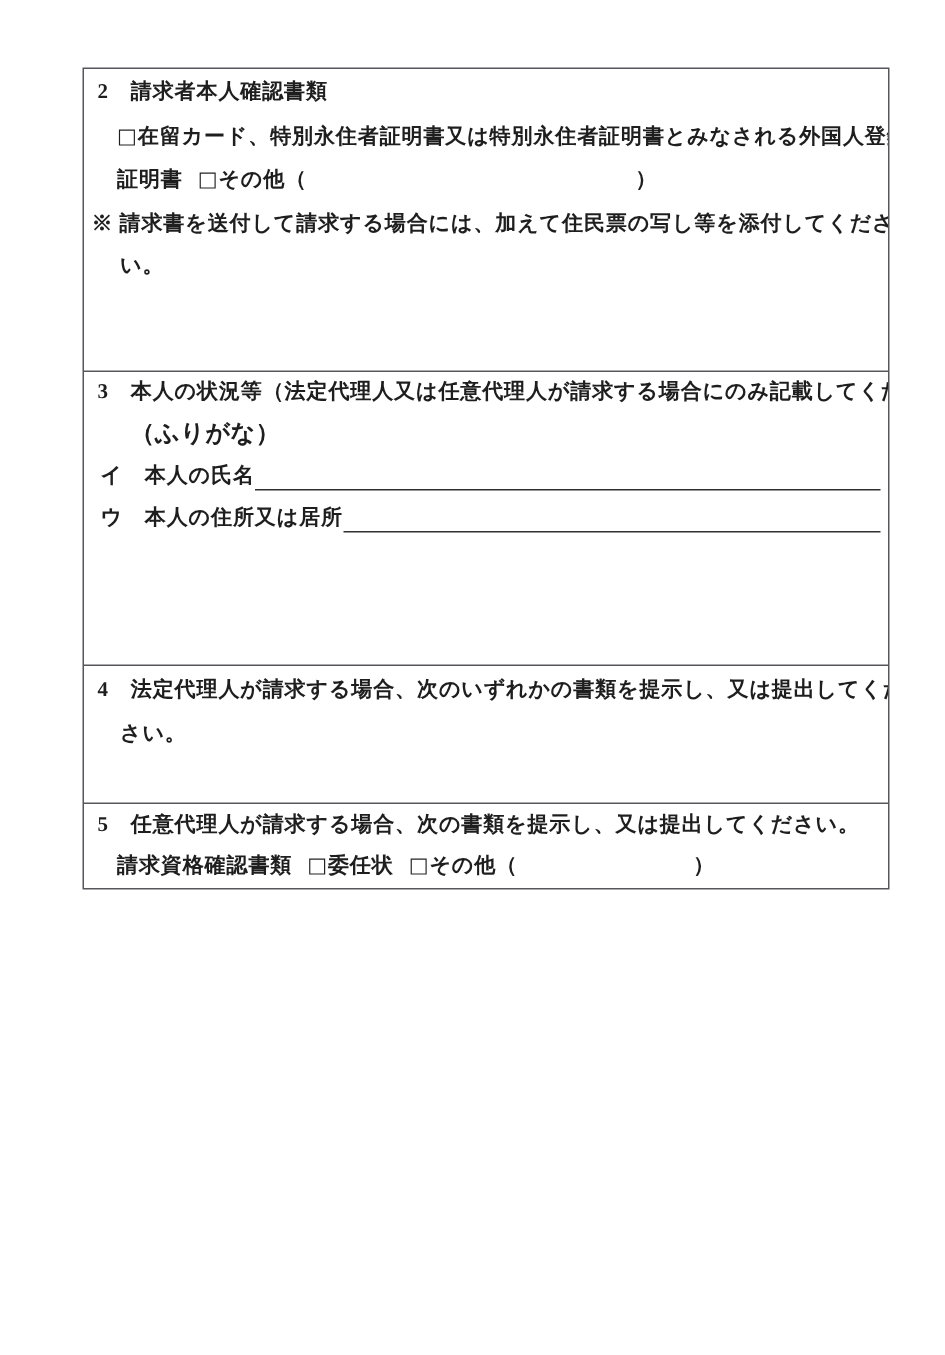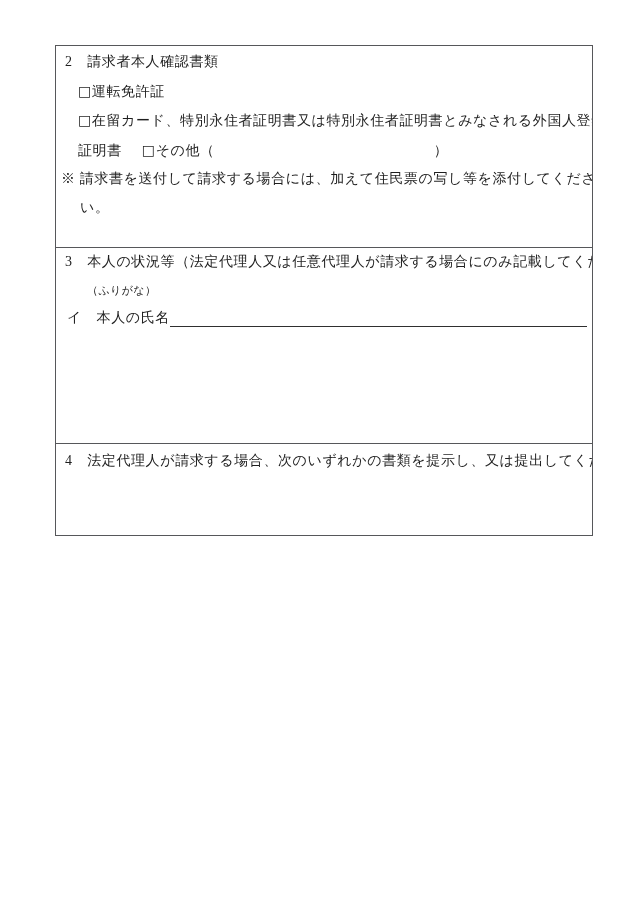--- a/index.html
+++ b/index.html
@@ -1,69 +1,77 @@
 <!DOCTYPE html>
 <html style="--bg: #ffffff; --ink: #1e1e1e; --border: #56575a; --uline: #2f2f2f;"><head>
 <meta charset="utf-8">
 <style>
   :root{
     --ink:#1e1e1e; --border:#56575a; --uline:#2f2f2f; --bg:#ffffff;
   }
   *{margin:0;padding:0;box-sizing:content-box;}
   html,body{width:630px;height:903px;background:var(--bg);}
   body{font-family:"Liberation Serif","DejaVu Serif",serif;color:var(--ink);}
-  .page{position:relative;width:630px;height:782px;background:var(--bg);overflow:hidden;}
+  .page{position:relative;width:630px;height:782px;background:var(--bg);overflow:hidden;font-weight:bold;}
   .form-table{
     position:absolute;left:55px;top:45px;width:536px;
     border:1px solid var(--border);background:var(--bg);
   }
   .sec{overflow:hidden;font-size:14px;letter-spacing:0.6px;}
   .sec + .sec{border-top:1px solid var(--border);}
   .sec-2{height:199px;padding-top:2px;line-height:28.6px;}
   .sec-3{height:195px;line-height:28px;}
   .sec-4{height:89px;padding-top:2px;line-height:29px;}
   .sec-5{height:55px;padding-top:1px;line-height:27px;}
   .line{white-space:pre;}
   .pl-num{padding-left:9px;}
   .pl-opt{padding-left:22px;}
   .pl-note{padding-left:5px;text-align:center;}
   .pl-cont{padding-left:24px;}
   .pl-item{padding-left:11px;}
   .pl-deep{padding-left:128px;}
-  .pl-kana{padding-left:31px;font-size:11px;letter-spacing:0.4px;}
-  .seg-gap{margin-left:20px;}
+  .pl-kana{padding-left:31px;font-size:16px;letter-spacing:0.4px;}
+  .seg-gap{margin-left:10px;}
   .seg-gap-wide{margin-left:18px;}
   .fill{display:flex;align-items:stretch;height:28px;}
   .fill .flabel{white-space:pre;flex:0 0 auto;}
   .fill .uline{flex:1 1 auto;border-bottom:1px solid var(--uline);margin:0 5px 5px 0;}
   .cb{font-family:"DejaVu Sans","Liberation Sans",sans-serif;}
 </style>
 </head>
 <body>
 
 <div class="page">
   <div class="form-table">
 
     <div class="sec sec-2">
       <div class="line pl-num">2　請求者本人確認書類</div>
-      <div class="line pl-opt"><span class="cb">□</span><span>運転免許証</span></div>
       <div class="line pl-opt"><span class="cb">□</span><span>在留カード、特別永住者証明書又は特別永住者証明書とみなされる外国人登録</span></div>
       <div class="line pl-opt"><span>証明書</span><span class="seg-gap"><span class="cb">□</span><span>その他（　　　　　　　　　　　　　　　）</span></span></div>
       <div class="line pl-note">※ 請求書を送付して請求する場合には、加えて住民票の写し等を添付してくださ</div>
       <div class="line pl-cont">い。</div>
     </div>
 
     <div class="sec sec-3">
       <div class="line pl-num">3　本人の状況等（法定代理人又は任意代理人が請求する場合にのみ記載してくだ</div>
       <div class="line pl-kana">（ふりがな）</div>
       <div class="fill pl-item">
           <span class="flabel">イ　本人の氏名</span>
           <span class="uline"></span>
         </div>
+      <div class="fill pl-item">
+          <span class="flabel">ウ　本人の住所又は居所</span>
+          <span class="uline"></span>
+        </div>
     </div>
 
     <div class="sec sec-4">
       <div class="line pl-num">4　法定代理人が請求する場合、次のいずれかの書類を提示し、又は提出してくだ</div>
+      <div class="line pl-cont">さい。</div>
     </div>
 
+    <div class="sec sec-5">
+      <div class="line pl-num">5　任意代理人が請求する場合、次の書類を提示し、又は提出してください。</div>
+      <div class="line pl-opt"><span>請求資格確認書類</span><span class="seg-gap"><span class="cb">□</span><span>委任状</span></span><span class="seg-gap"><span class="cb">□</span><span>その他（　　　　　　　　）</span></span></div>
+    </div>
 
   </div>
 </div>
 
 </body></html>

